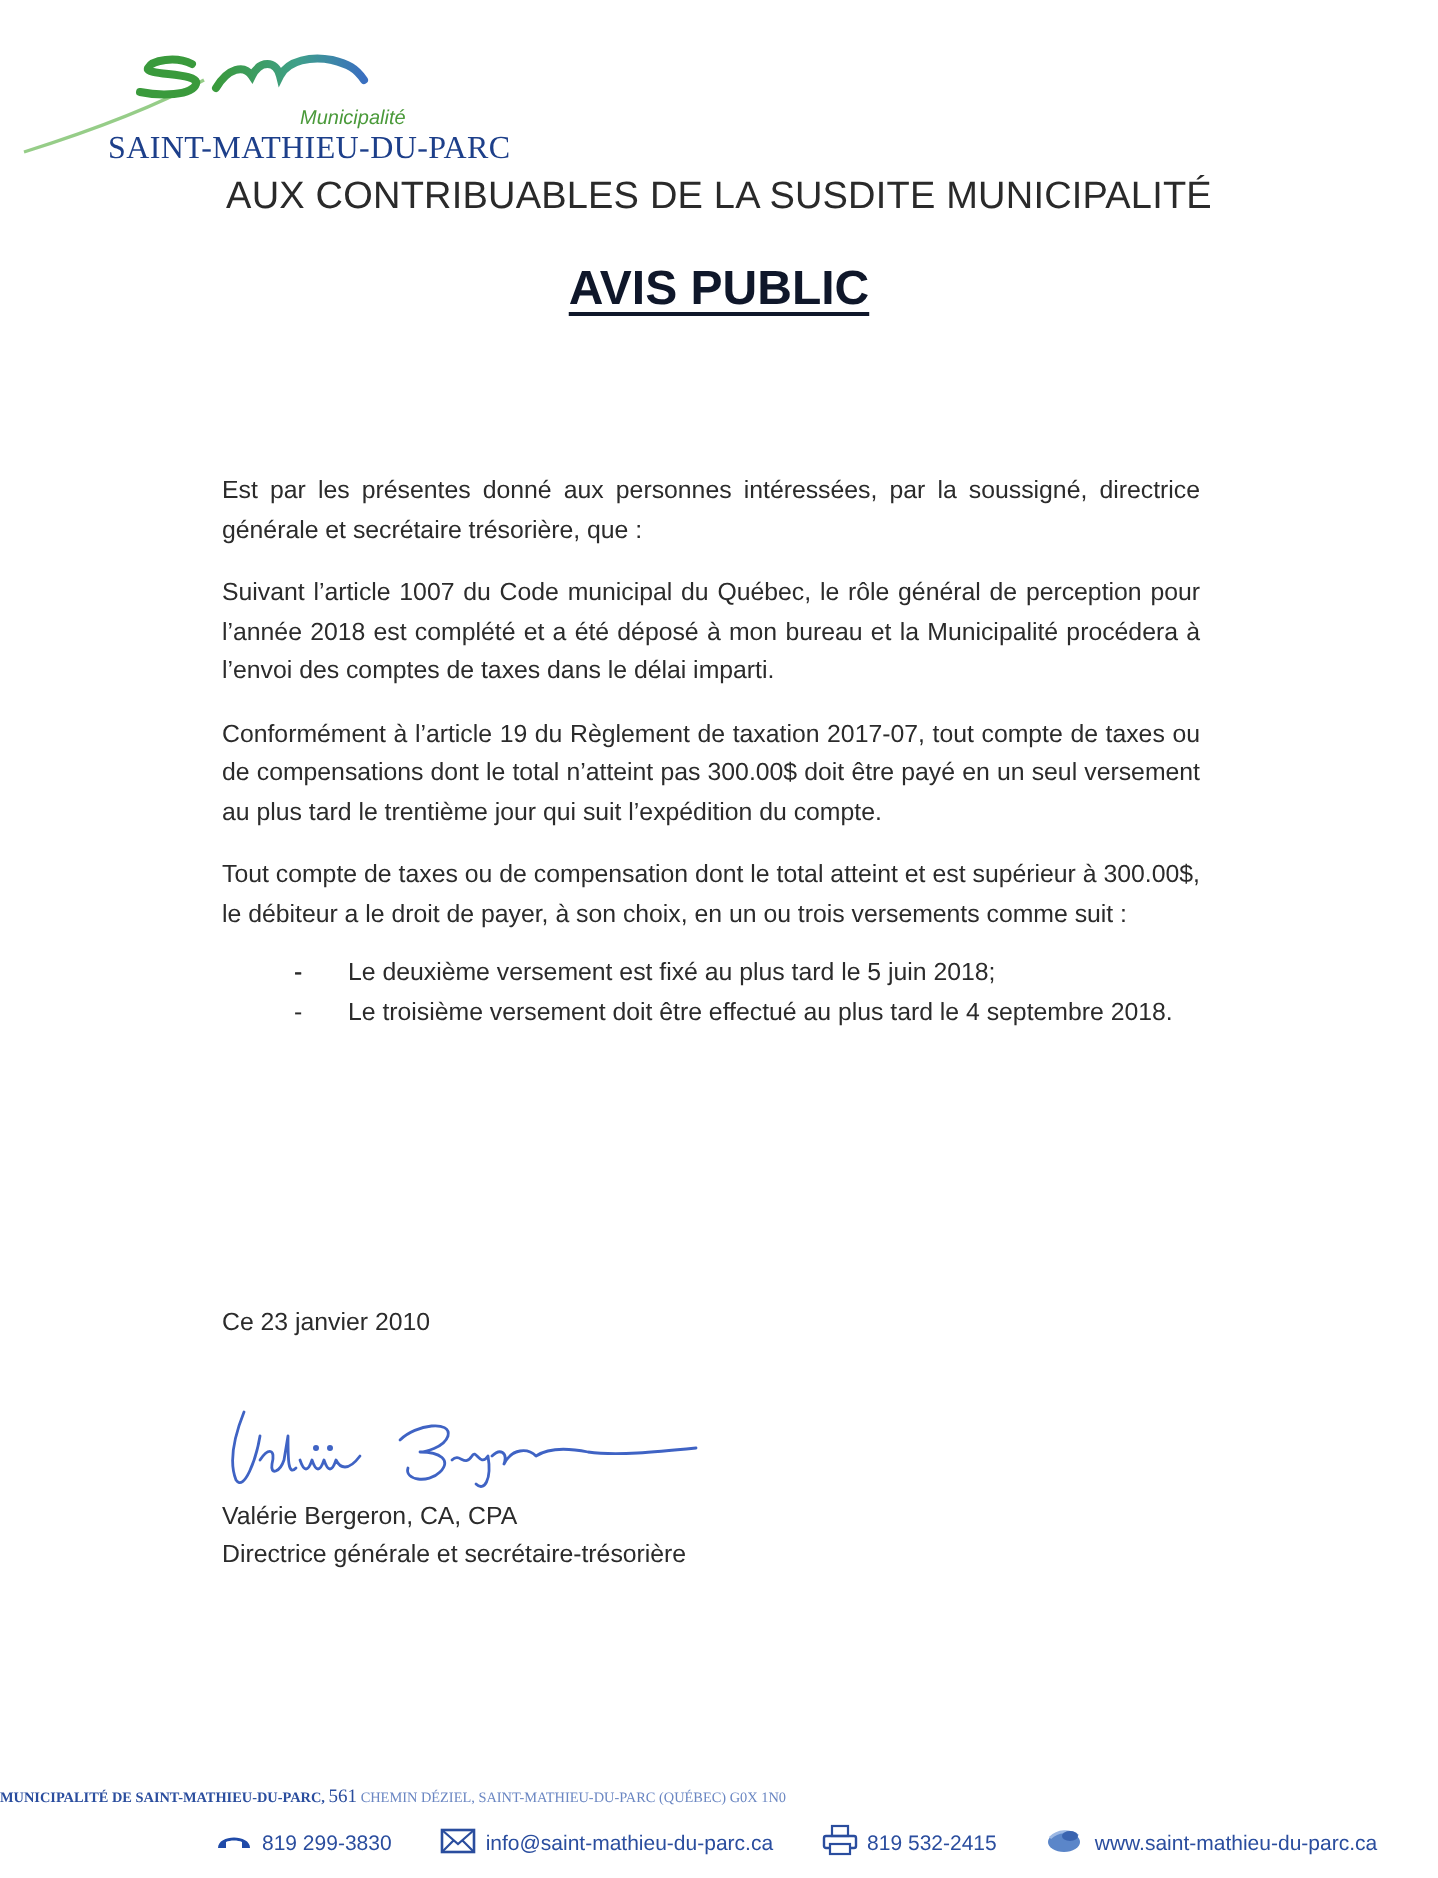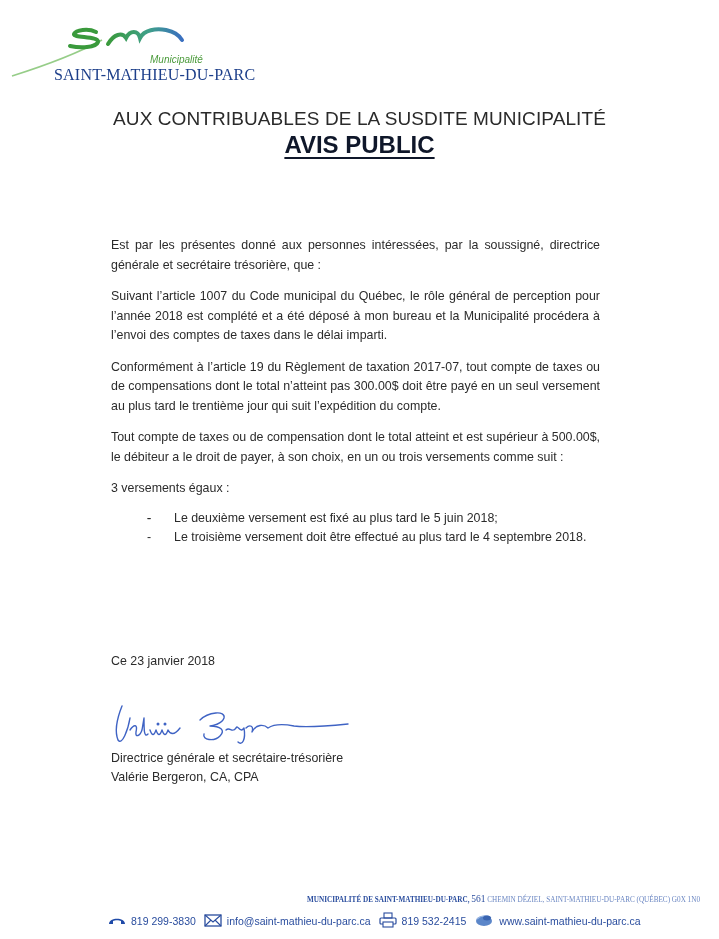--- a/index.html
+++ b/index.html
@@ -1,35 +1,35 @@
 <!DOCTYPE html>
 <html><head>
   <meta charset="utf-8">
   <style>
     html, body { margin: 0; padding: 0; background: #ffffff; }
     body { width: 719px; height: 939px; position: relative; overflow: hidden; font-family: "Liberation Sans", sans-serif; color: #222222; }
     .logo { position: absolute; left: 10px; top: 18px; width: 200px; height: 62px; }
     .logo svg { position: absolute; left: 0; top: 0; }
     .logo-muni { position: absolute; left: 140px; top: 36px; font-family: Liberation Sans, sans-serif; font-style: italic; font-size: 10px; color: #4a9a3a; }
     .logo-name { position: absolute; left: 44px; top: 48px; font-family: "Liberation Serif", serif; font-size: 16px; color: #1d3f8a; letter-spacing: 0.2px; white-space: nowrap; }
-    .heading { position: absolute; left: 0; width: 719px; top: 88px; text-align: center; font-size: 19px; color: #2a2a2a; letter-spacing: 0.1px; margin-top: 20px; }
+    .heading { position: absolute; left: 0; width: 719px; top: 88px; text-align: center; font-size: 19px; color: #2a2a2a; letter-spacing: 0.1px; }
     .title { position: absolute; left: 0; width: 719px; top: 131px; text-align: center; font-size: 24px; font-weight: bold; color: #0f172a; }
     .title span { text-decoration: underline; text-underline-offset: 4px; text-decoration-thickness: 2px; }
     .body { position: absolute; left: 111px; width: 505px; top: 236px; font-size: 12.4px; line-height: 19.5px; color: #2b2b2b; }
     .body p { margin: 0 16px 12px 0; text-align: justify; }
     .bullets { list-style: none; margin: -2px 0 0 0; padding: 0 0 0 36px; }
     .bullets li { position: relative; padding-left: 27px; line-height: 19.5px; }
     .bullets li .dash { position: absolute; left: 0; top: 0; }
     .closing { position: absolute; left: 111px; top: 652px; font-size: 12.4px; line-height: 19px; color: #2b2b2b; }
     .signature { position: absolute; left: 108px; top: 700px; width: 250px; height: 50px; }
     .signer { position: absolute; left: 111px; top: 749px; font-size: 12.4px; line-height: 19px; color: #2b2b2b; }
-    .footer-addr { position: absolute; left: 0; width: 700px; top: 894px; text-align: right; font-family: "Liberation Serif", serif; font-size: 7.2px; color: #2a4d9e; white-space: nowrap; }
+    .footer-addr { position: absolute; left: 0; width: 700px; top: 894px; text-align: left; font-family: "Liberation Serif", serif; font-size: 7.2px; color: #2a4d9e; white-space: nowrap; }
     .footer-addr b { font-weight: bold; }
     .footer-addr .light { color: #6a86c2; }
-    .footer-contacts { position: absolute; left: 108px; top: 912px; font-size: 10.5px; color: #2a4d9e; display: flex; align-items: center; white-space: nowrap; }
+    .footer-contacts { position: absolute; left: 108px; top: 912px; font-size: 10.5px; color: #2a4d9e; display: flex; align-items: center; white-space: nowrap; gap: 16px; }
     .footer-contacts .item { display: flex; align-items: center; margin-right: 8px; }
     .footer-contacts .ico { display: inline-block; margin-right: 5px; }
   </style>
 </head>
 <body>
 
 <div class="logo">
   <svg width="200" height="62" viewBox="0 0 200 62">
     <defs>
       <linearGradient id="lg" x1="0" y1="0" x2="1" y2="0">
@@ -46,51 +46,50 @@
   <span class="logo-name">SAINT-MATHIEU-DU-PARC</span>
 </div>
 
 <div class="heading">AUX CONTRIBUABLES DE LA SUSDITE MUNICIPALITÉ</div>
 <div class="title"><span>AVIS PUBLIC</span></div>
 
 <div class="body">
   <p>Est par les présentes donné aux personnes intéressées, par la soussigné, directrice générale et secrétaire trésorière, que :</p>
   <p>Suivant l’article 1007 du Code municipal du Québec, le rôle général de perception pour l’année 2018 est complété et a été déposé à mon bureau et la Municipalité procédera à l’envoi des comptes de taxes dans le délai imparti.</p>
   <p>Conformément à l’article 19 du Règlement de taxation 2017-07, tout compte de taxes ou de compensations dont le total n’atteint pas 300.00$ doit être payé en un seul versement au plus tard le trentième jour qui suit l’expédition du compte.</p>
-  <p>Tout compte de taxes ou de compensation dont le total atteint et est supérieur à 500.00$, le débiteur a le droit de payer, à son choix, en un ou trois versements comme suit :</p>
-  <p>3 versements égaux :</p>
+  <p>Tout compte de taxes ou de compensation dont le total atteint et est supérieur à 300.00$, le débiteur a le droit de payer, à son choix, en un ou trois versements comme suit :</p>
   <ul class="bullets">
     <li><span class="dash">-</span></li>
     <li><span class="dash">-</span><span>Le deuxième versement est fixé au plus tard le 5 juin 2018;</span></li>
     <li><span class="dash">-</span><span>Le troisième versement doit être effectué au plus tard le 4 septembre 2018.</span></li>
   </ul>
 </div>
 
 <div class="closing">
-  <div>Ce 23 janvier 2018</div>
+  <div>Ce 23 janvier 2010</div>
 </div>
 
 <div class="signature">
   <svg width="250" height="50" viewBox="0 0 250 50">
     <g fill="none" stroke="#3f63c4" stroke-width="1.4" stroke-linecap="round" stroke-linejoin="round">
       <path d="M14 6 C 10 16, 6 30, 10 40 C 14 46, 20 30, 22 18"></path>
       <path d="M22 30 C 26 24, 30 24, 28 32 C 27 38, 32 36, 34 30 L 36 18 C 36 30, 36 38, 40 34"></path>
       <path d="M42 30 C 44 36, 46 36, 48 30 C 50 36, 52 36, 54 30 C 56 36, 58 36, 60 30 C 62 34, 66 36, 72 28"></path>
       <circle cx="50" cy="24" r="0.8"></circle>
         <circle cx="57" cy="24" r="0.8"></circle>
       <path d="M92 20 C 100 12, 118 10, 116 18 C 114 24, 104 26, 102 26 C 112 26, 118 30, 112 36 C 106 42, 94 40, 96 34"></path>
       <path d="M118 30 C 122 26, 124 34, 128 28 C 130 24, 132 34, 136 28 C 138 40, 134 46, 130 42"></path>
       <path d="M138 28 C 142 24, 146 26, 144 32 C 148 24, 156 24, 160 28 C 166 24, 176 24, 186 26 C 200 28, 220 26, 240 24"></path>
     </g>
   </svg>
 </div>
 
 <div class="signer">
+  <div>Valérie Bergeron, CA, CPA</div>
   <div>Directrice générale et secrétaire-trésorière</div>
-  <div>Valérie Bergeron, CA, CPA</div>
 </div>
 
 <div class="footer-addr">
   <b>MUNICIPALITÉ DE SAINT-MATHIEU-DU-PARC,</b>
   <span style="font-size:9.5px">561</span>
   <span class="light">CHEMIN DÉZIEL, SAINT-MATHIEU-DU-PARC (QUÉBEC)  G0X 1N0</span>
 </div>
 
 <div class="footer-contacts">
   <span class="item">

